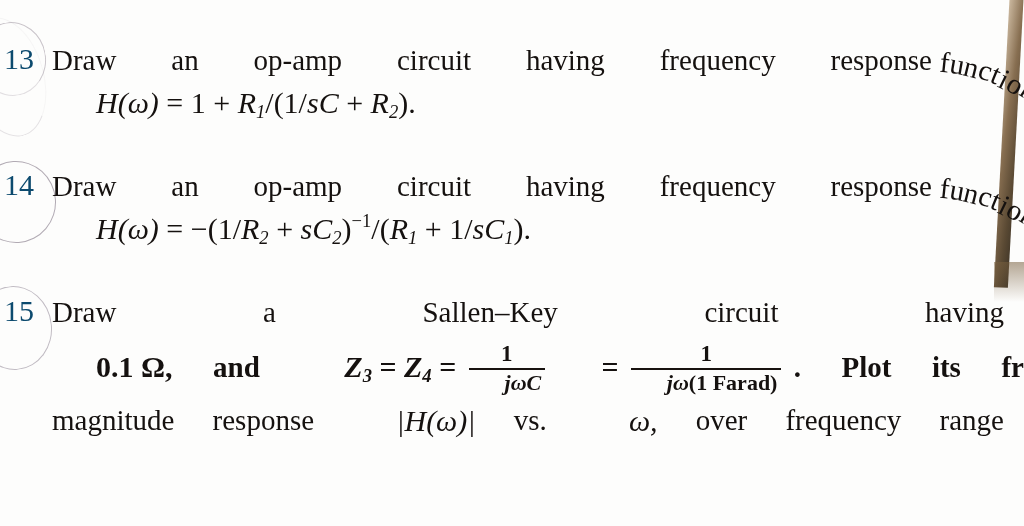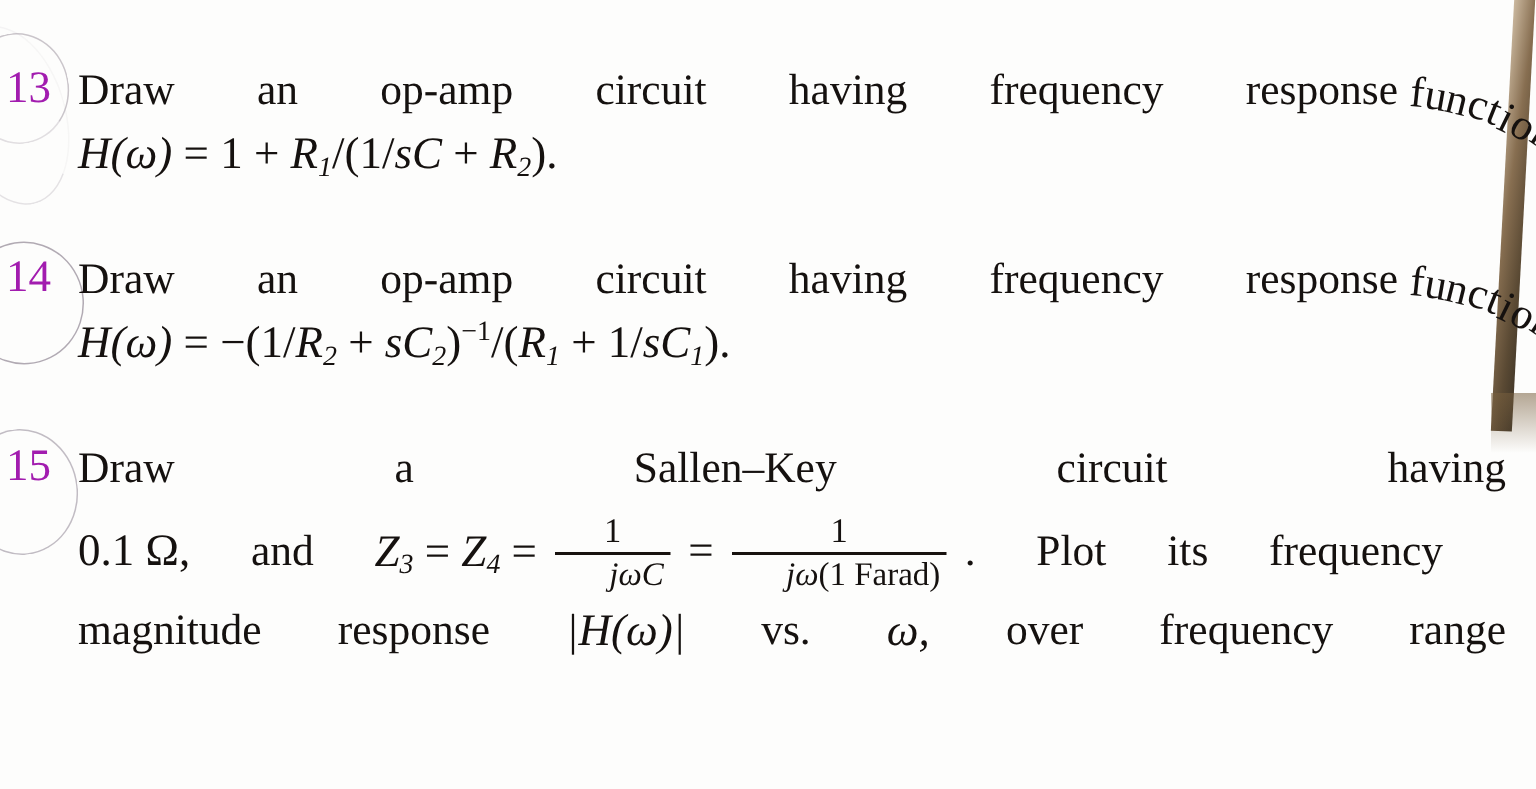--- a/index.html
+++ b/index.html
@@ -116,21 +116,21 @@
   .problem {
     position: absolute;
     left: 0;
     width: 1024px;
   }
   .pnum {
     position: absolute;
     left: 4px;
     font-size: 30px;
     line-height: 1;
-    color: #a21caf;
+    color: #0c4a6e;
     font-family: "Liberation Serif", serif;
   }
   .ptext {
     position: absolute;
     left: 52px;
     width: 960px;
   }
 
   .line {
     position: relative;
@@ -145,20 +145,21 @@
     justify-content: space-between;
     width: 948px;
     font-size: 29px;
   }
   .jrow > span { display: inline-block; }
 
   .math {
     font-style: italic;
     font-family: "Liberation Serif", "DejaVu Serif", serif;
     font-size: 30px;
+    margin-left: 44px;
   }
   .upright { font-style: normal; }
   sub {
     font-size: .62em;
     font-style: italic;
     vertical-align: -0.28em;
     line-height: 0;
   }
   sup {
     font-size: .62em;
@@ -285,21 +286,21 @@
       <div class="line" style="height:48px;">
         <div class="jrow" style="width:952px;">
           <span>Draw</span>
           <span>a</span>
           <span>Sallen–Key</span>
           <span>circuit</span>
           <span>having</span>
         </div>
       </div>
 
-      <div class="line" style="height:60px;">
+      <div class="line" style="height:60px;font-weight:bold;">
         <span class="math"><span class="upright">0.1 Ω,</span></span>
         <span class="sp-lg"></span>
         <span>and</span>
         <span class="sp-lg"></span>
         <span class="math">Z<sub>3</sub> <span class="upright">=</span> Z<sub>4</sub> <span class="upright">=</span></span>
         <span class="frac">
           <span class="num">1</span>
           <span class="bar"></span>
           <span class="den">jωC</span>
         </span>

